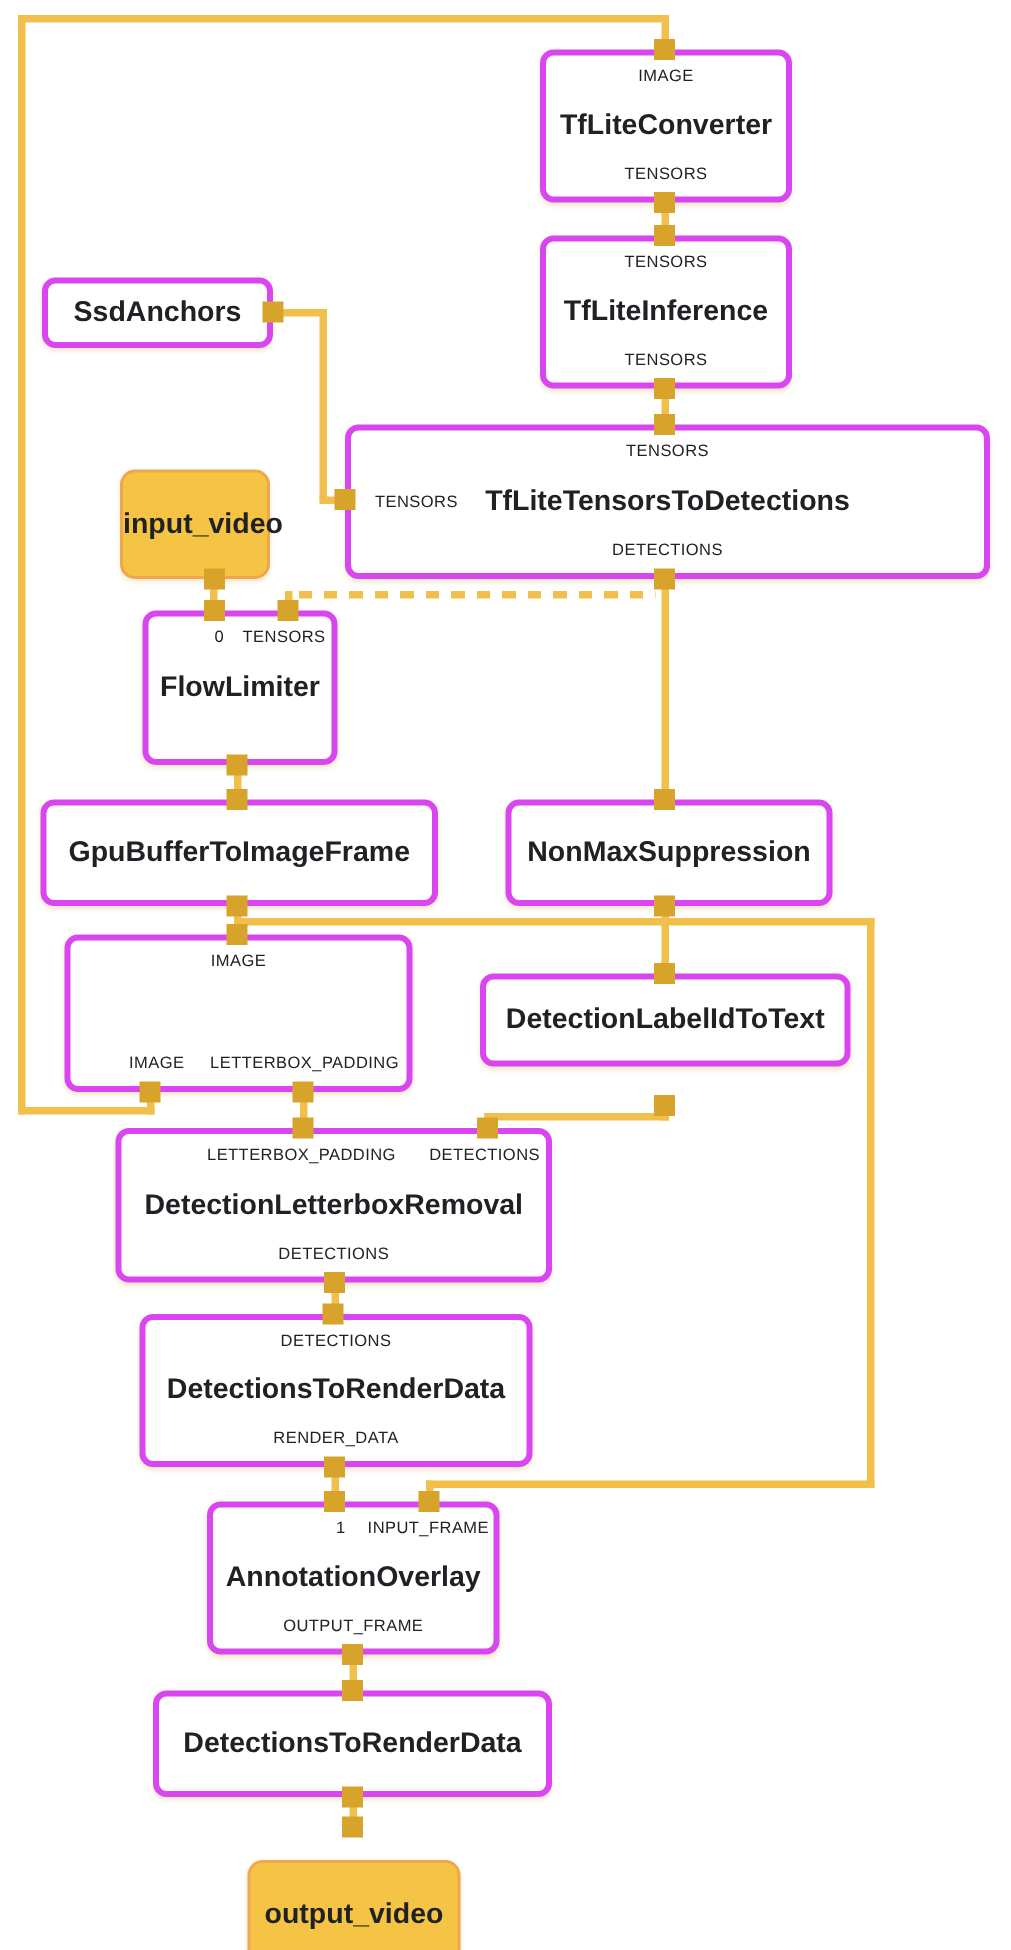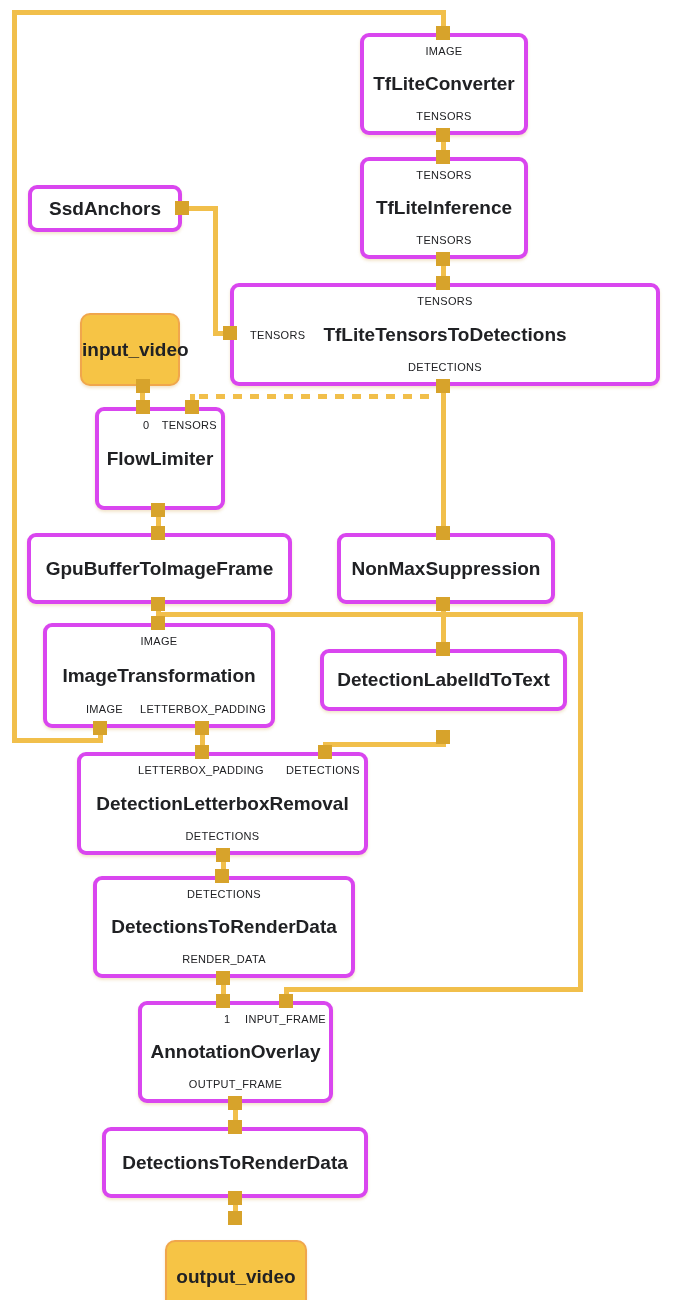--- a/index.html
+++ b/index.html
@@ -140,21 +140,20 @@
   <div class="node" id="n-gb">
     <div class="title">GpuBufferToImageFrame</div>
   </div>
 
   <div class="node" id="n-nms">
     <div class="title">NonMaxSuppression</div>
   </div>
 
   <div class="node" id="n-it">
     <div class="plabel pt center">IMAGE</div>
-    <div class="title">ImageTransformation</div>
     <div class="plabel pb out0">IMAGE</div>
     <div class="plabel pb out1">LETTERBOX_PADDING</div>
   </div>
 
   <div class="node" id="n-dlt">
     <div class="title">DetectionLabelIdToText</div>
   </div>
 
   <div class="node" id="n-dlr">
     <div class="plabel pt in0">LETTERBOX_PADDING</div>

